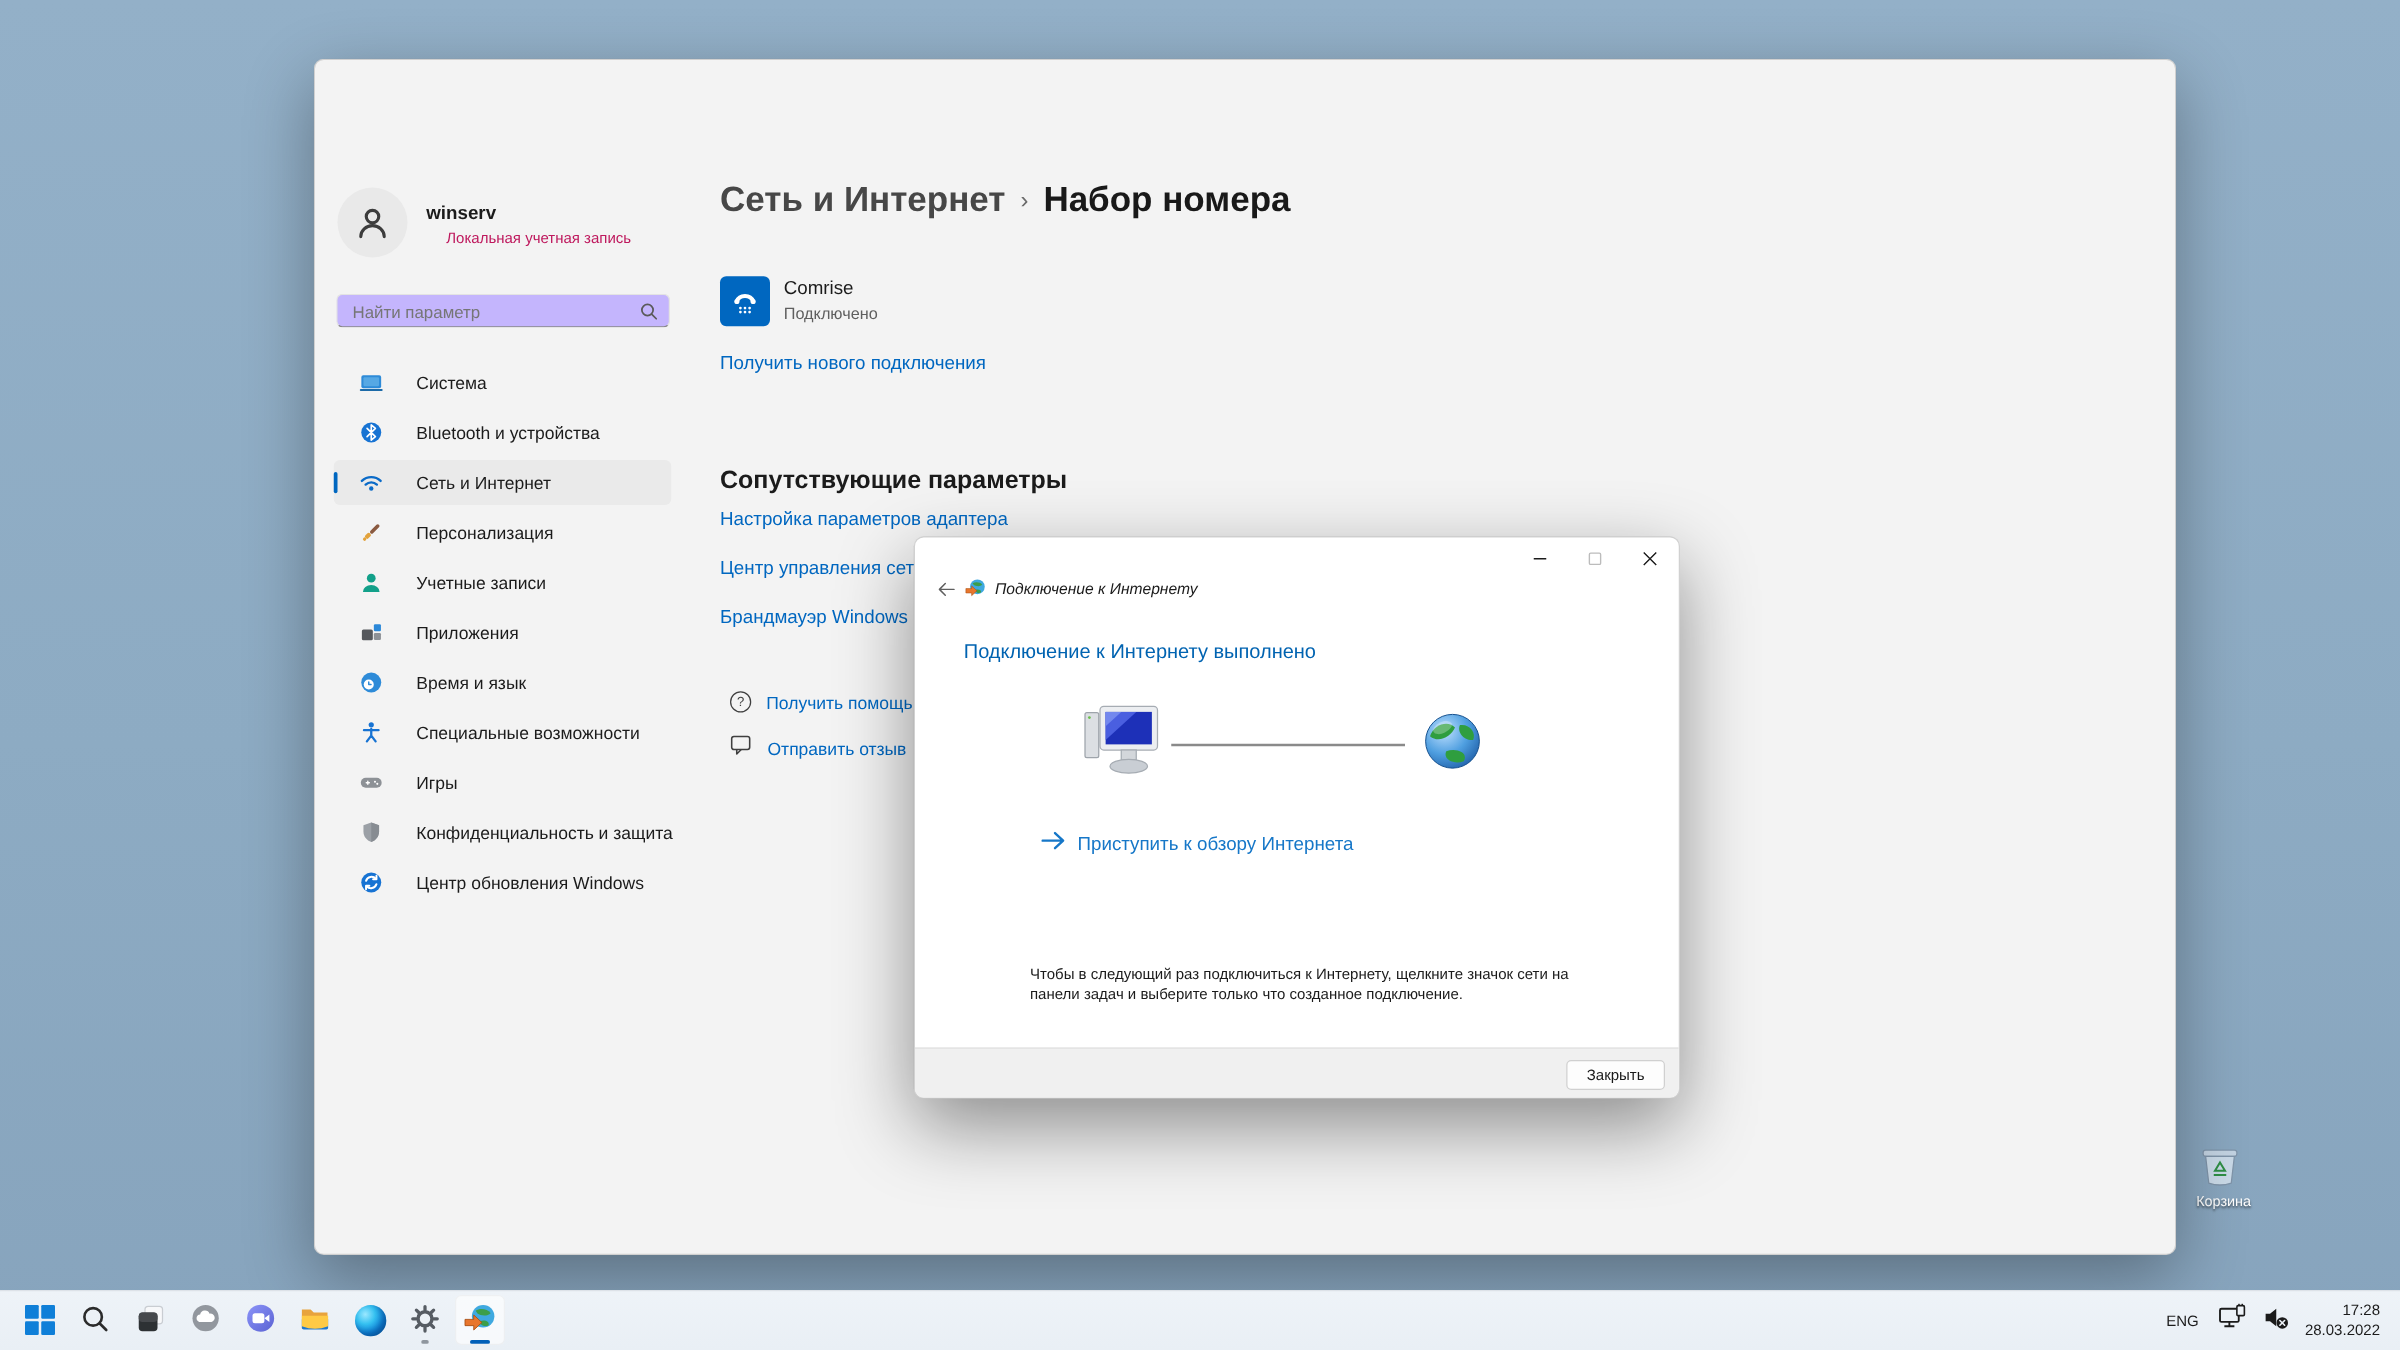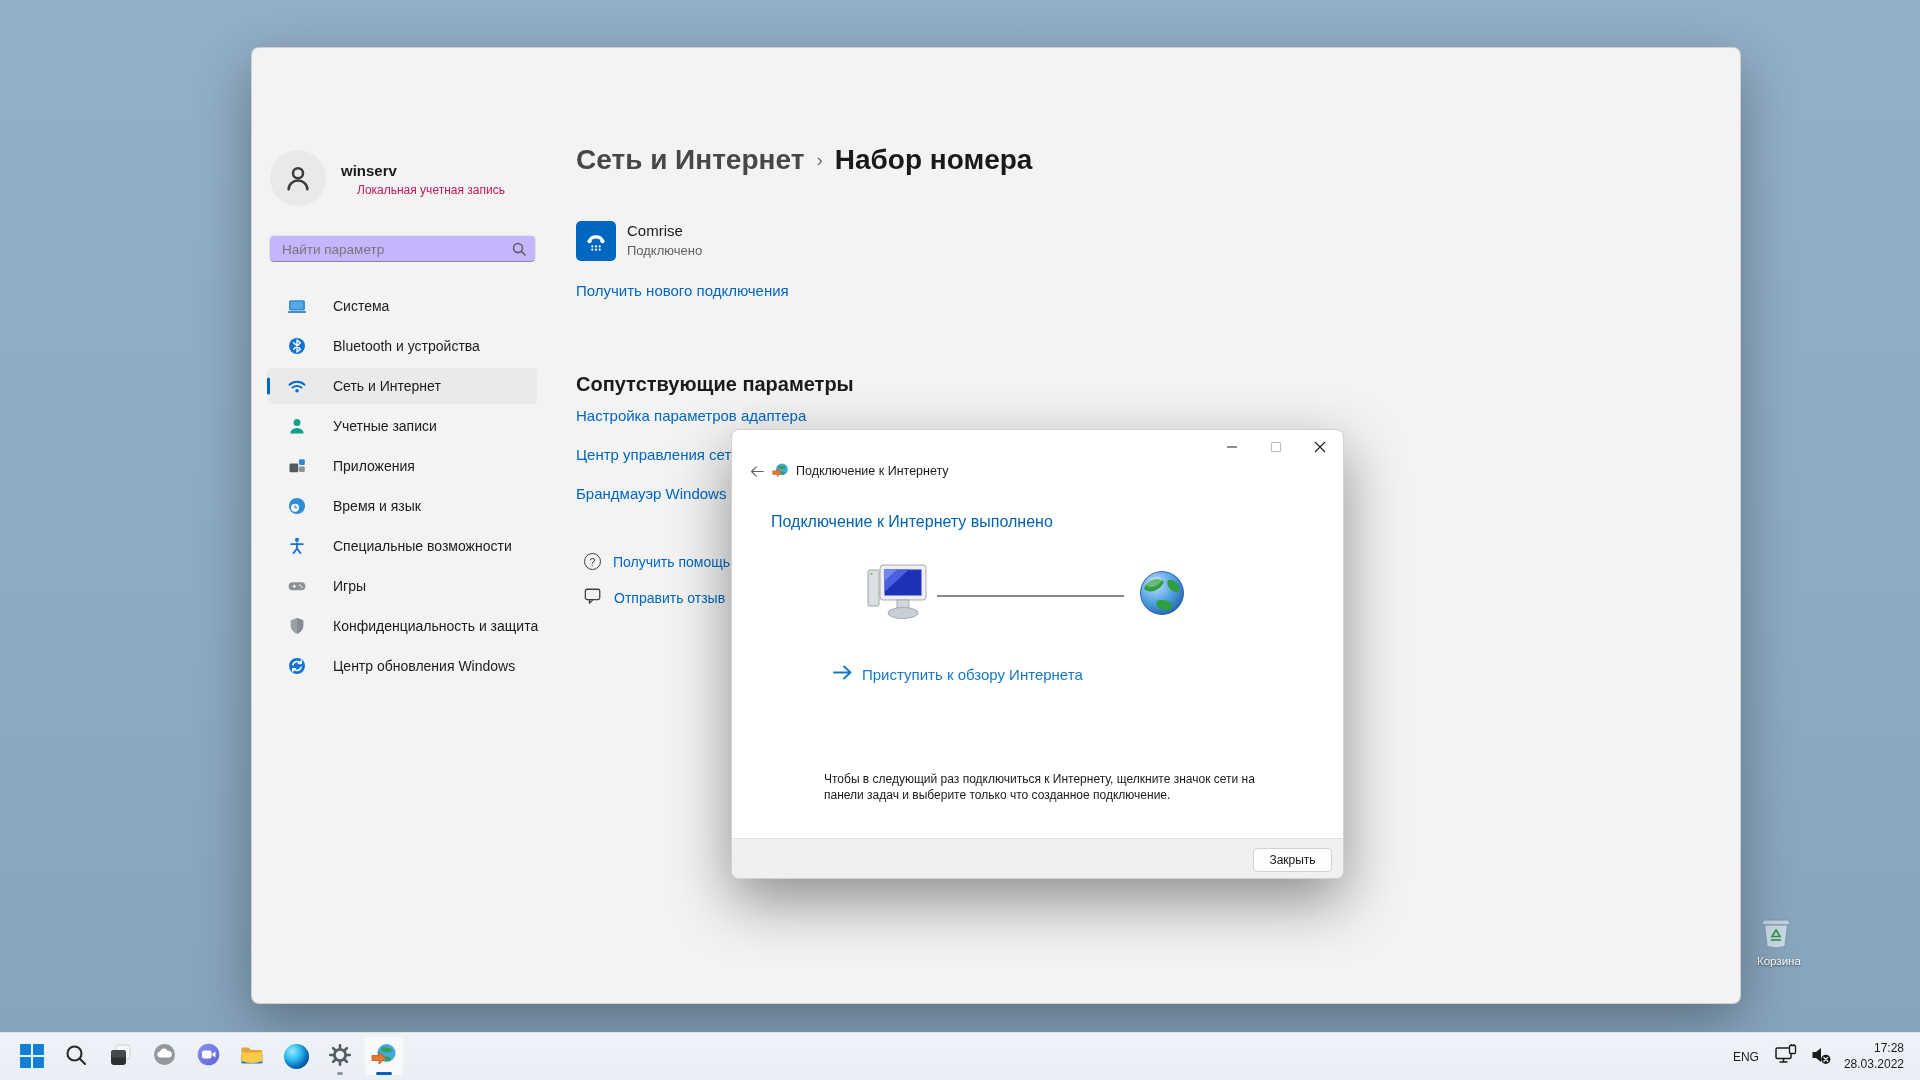--- a/index.html
+++ b/index.html
@@ -48,21 +48,21 @@
   .helprow .htxt{font-size:14px;color:#0067C0;}
   .qicon{width:17px;height:17px;border:1.4px solid #3f3f3f;border-radius:50%;display:flex;align-items:center;justify-content:center;font-size:10.5px;color:#3f3f3f;box-sizing:border-box;}
   .qicon::after{content:"?";}
   
   .dlg{position:absolute;left:731px;top:429px;width:611px;height:448px;background:#fff;border:1px solid rgba(0,0,0,.18);
        border-radius:8px;box-shadow:0 22px 60px rgba(0,0,0,.42);z-index:20;overflow:hidden;}
   .dlg .dcaption{position:absolute;right:1px;top:0;display:flex;}
   .dlg .dcbtn{width:44px;height:34px;border:none;background:transparent;display:flex;align-items:center;justify-content:center;cursor:pointer;}
   .dlg .dback{position:absolute;left:12px;top:31px;width:26px;height:20px;border:none;background:transparent;display:flex;align-items:center;justify-content:center;cursor:pointer;}
   .dlg .dappico{position:absolute;left:40px;top:32px;}
-  .dlg .dtitle{position:absolute;left:64px;top:34px;font-size:12.5px;color:#1a1a1a;}
+  .dlg .dtitle{position:absolute;left:64px;top:34px;font-size:12.5px;color:#1a1a1a;font-style:italic;}
   .dlg .dheading{position:absolute;left:39px;top:83px;font-size:16px;color:#0063B1;}
   .dlg .pc{position:absolute;left:135px;top:134px;}
   .dlg .connline{position:absolute;left:205px;top:165px;width:187px;height:2px;background:#8a8a8a;}
   .dlg .globe{position:absolute;left:406px;top:139px;}
   .dlg .browse{position:absolute;left:101px;top:235px;display:flex;align-items:center;gap:9px;cursor:pointer;}
   .dlg .browse .btxt{font-size:15px;color:#1677C8;}
   .dlg .note{position:absolute;left:92px;top:341px;font-size:12px;line-height:16px;color:#1b1b1b;white-space:nowrap;}
   .dlg .dfooter{position:absolute;left:0;right:0;bottom:0;height:39px;background:#f0f0f0;border-top:1px solid #e0e0e0;}
   .dlg .closebtn{position:absolute;left:521px;top:418px;width:79px;height:24px;background:#fdfdfd;border:1px solid #d0d0d0;
                  border-radius:4px;font-size:12px;font-family:inherit;color:#1a1a1a;cursor:pointer;}
@@ -143,20 +143,32 @@
         </div>
         <div class="navitem sel">
           <span class="nico">
               <svg width="20" height="20" viewBox="0 0 24 24">
                 <path d="M3 10.5 a13 13 0 0 1 18 0" fill="none" stroke="#0b6bc8" stroke-width="2.3" stroke-linecap="round"></path>
                 <path d="M6.6 14 a8 8 0 0 1 10.8 0" fill="none" stroke="#0b6bc8" stroke-width="2.3" stroke-linecap="round"></path>
                 <circle cx="12" cy="17.8" r="2.1" fill="#0b6bc8"></circle>
               </svg>
             </span>
           <span class="nlbl">Сеть и Интернет</span>
+        </div>
+        <div class="navitem">
+          <span class="nico">
+              <svg width="20" height="20" viewBox="0 0 24 24">
+                <g transform="rotate(45 12 12)">
+                  <rect x="10.3" y="1.5" width="3.4" height="11.5" rx="1.7" fill="#8a5a40"></rect>
+                  <rect x="10" y="13.5" width="4" height="6" rx="1.6" fill="#e2a23b"></rect>
+                  <circle cx="12" cy="21" r="1.6" fill="#e2a23b"></circle>
+                </g>
+              </svg>
+            </span>
+          <span class="nlbl">Персонализация</span>
         </div>
         <div class="navitem">
           <span class="nico">
               <svg width="20" height="20" viewBox="0 0 24 24">
                 <circle cx="12" cy="7.8" r="4.2" fill="#12a089"></circle>
                 <path d="M4 21 a8 6.6 0 0 1 16 0 Z" fill="#12a089"></path>
               </svg>
             </span>
           <span class="nlbl">Учетные записи</span>
         </div>

